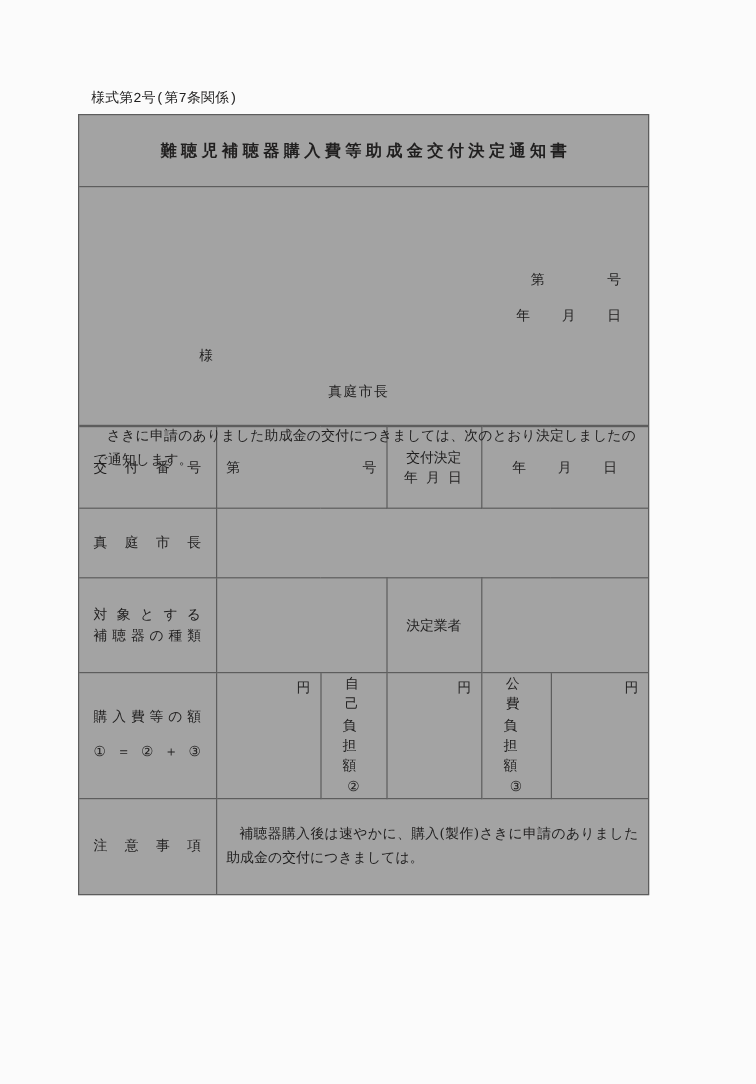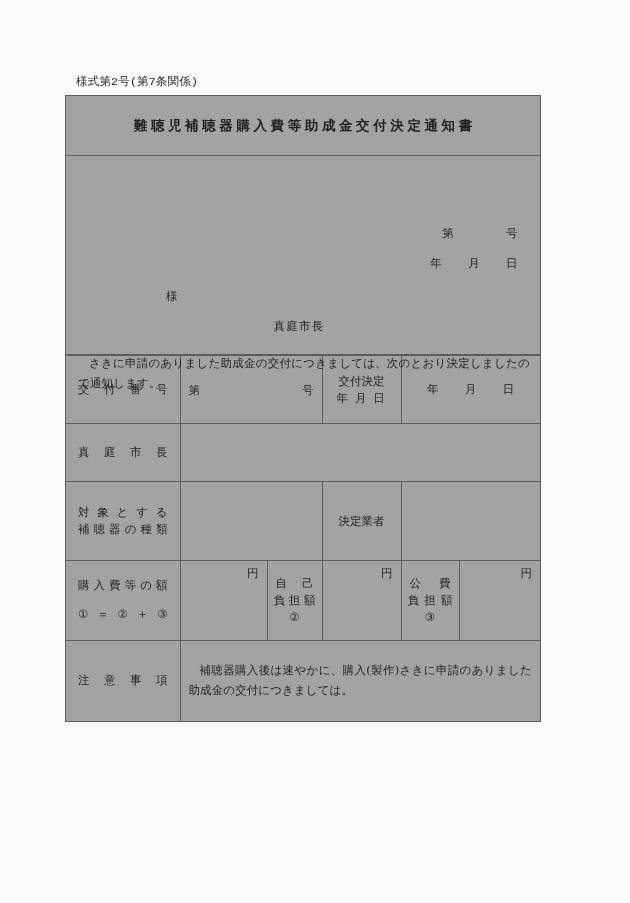--- a/index.html
+++ b/index.html
@@ -184,21 +184,21 @@
   .amt-cell .yen {
     position: absolute;
     right: 8px;
     top: 5px;
     font-size: 11.5px;
   }
 
   .amt-label {
     text-align: center;
     line-height: 1.5;
-    padding: 0 4px !important;
+    padding: 0 16px !important;
   }
   .amt-label .ln1 {
     display: block;
     text-align: justify;
     text-align-last: justify;
     padding: 0 4px;
   }
   .amt-label .ln2 {
     display: block;
     text-align: justify;

